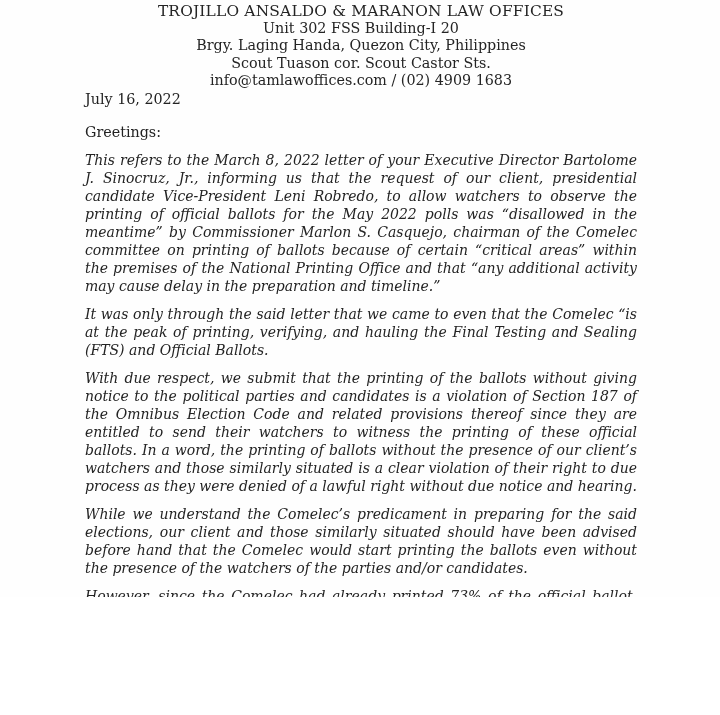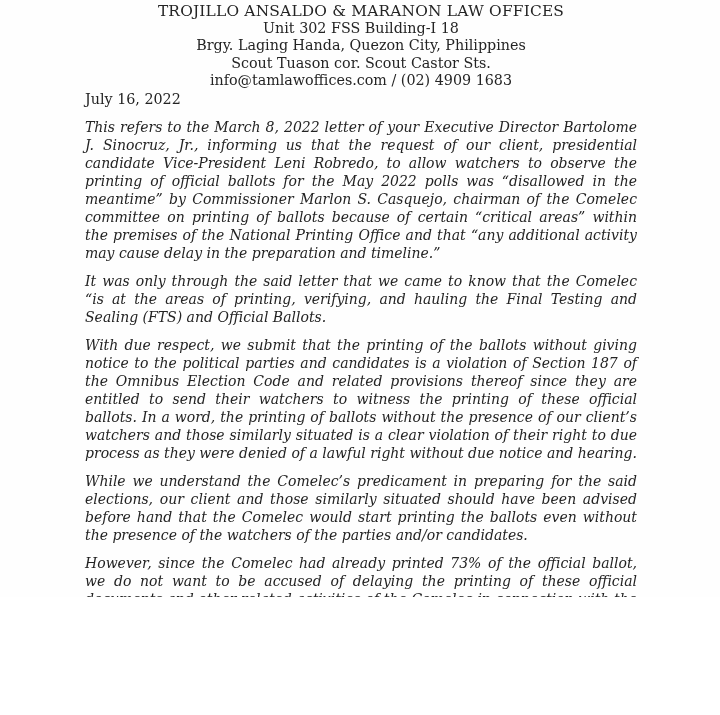--- a/index.html
+++ b/index.html
@@ -65,31 +65,32 @@
     font-style: italic;
   }
 </style>
 </head>
 <body>
 
 <div class="page">
 
   <header class="letterhead">
     <div class="firm-name">TROJILLO ANSALDO &amp; MARANON LAW OFFICES</div>
-    <div class="lh-line">Unit 302 FSS Building-I 18</div>
+    <div class="lh-line">Unit 302 FSS Building-I 20</div>
     <div class="lh-line">Brgy. Laging Handa, Quezon City, Philippines</div>
     <div class="lh-line">Scout Tuason cor. Scout Castor Sts.</div>
     <div class="lh-line">info@tamlawoffices.com / (02) 4909 1683</div>
   </header>
 
   <div class="date-line">July 16, 2022</div>
 
 
+  <div class="salutation">Greetings:</div>
 
   <div class="letter-body">
     <p>This refers to the March 8, 2022 letter of your Executive Director Bartolome J. Sinocruz, Jr., informing us that the request of our client, presidential candidate Vice-President Leni Robredo, to allow watchers to observe the printing of official ballots for the May 2022 polls was “disallowed in the meantime” by Commissioner Marlon S. Casquejo, chairman of the Comelec committee on printing of ballots because of certain “critical areas” within the premises of the National Printing Office and that “any additional activity may cause delay in the preparation and timeline.”</p>
-    <p>It was only through the said letter that we came to know that the Comelec “is at the areas of printing, verifying, and hauling the Final Testing and Sealing (FTS) and Official Ballots.</p>
+    <p>It was only through the said letter that we came to even that the Comelec “is at the peak of printing, verifying, and hauling the Final Testing and Sealing (FTS) and Official Ballots.</p>
     <p>With due respect, we submit that the printing of the ballots without giving notice to the political parties and candidates is a violation of Section 187 of the Omnibus Election Code and related provisions thereof since they are entitled to send their watchers to witness the printing of these official ballots. In a word, the printing of ballots without the presence of our client’s watchers and those similarly situated is a clear violation of their right to due process as they were denied of a lawful right without due notice and hearing.</p>
     <p>While we understand the Comelec’s predicament in preparing for the said elections, our client and those similarly situated should have been advised before hand that the Comelec would start printing the ballots even without the presence of the watchers of the parties and/or candidates.</p>
     <p>However, since the Comelec had already printed 73% of the official ballot, we do not want to be accused of delaying the printing of these official documents and other related activities of the Comelec in connection with the May 2022 elections. Hence, for the sake of transparency and by way of a compromise, may we suggest</p>
   </div>
 
 </div>
 
 </body></html>

